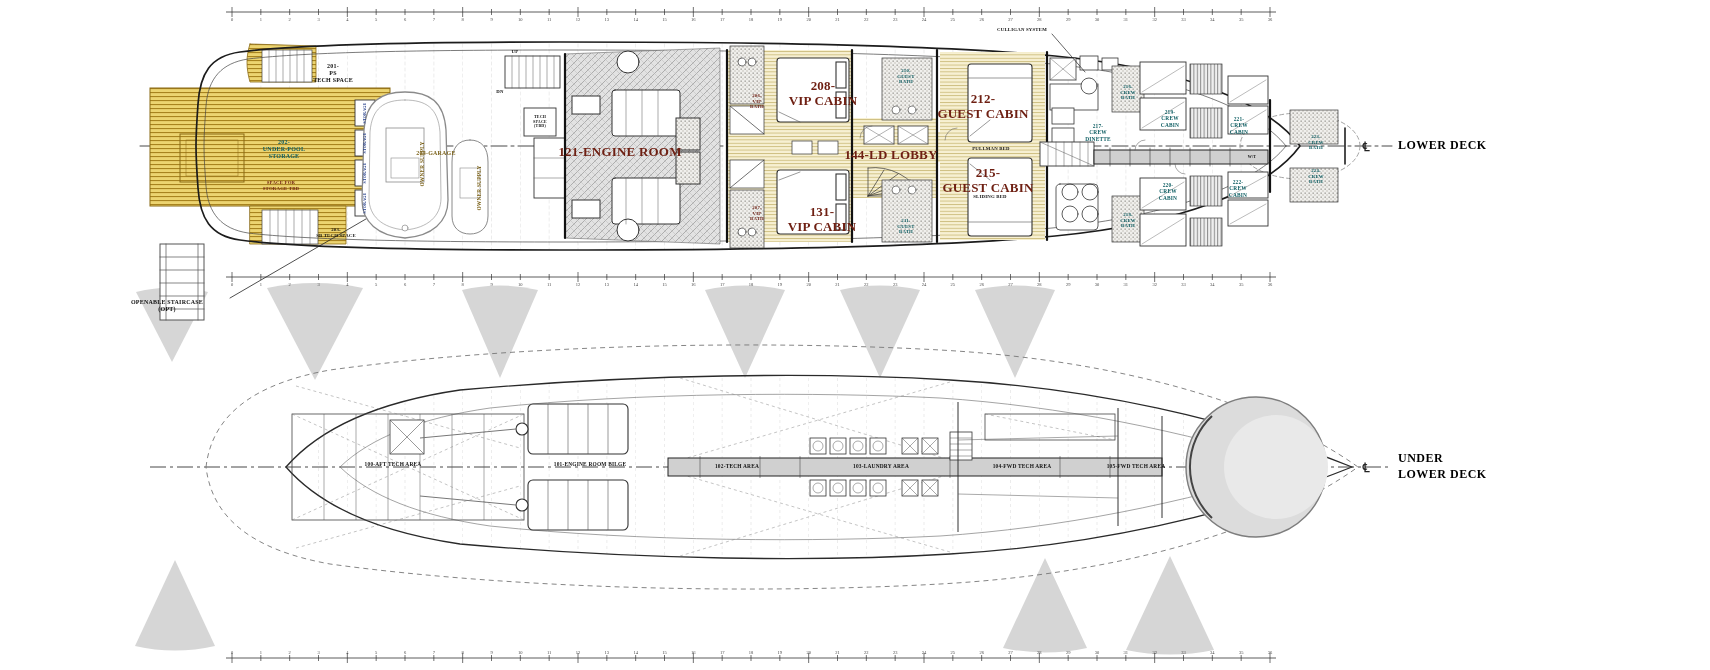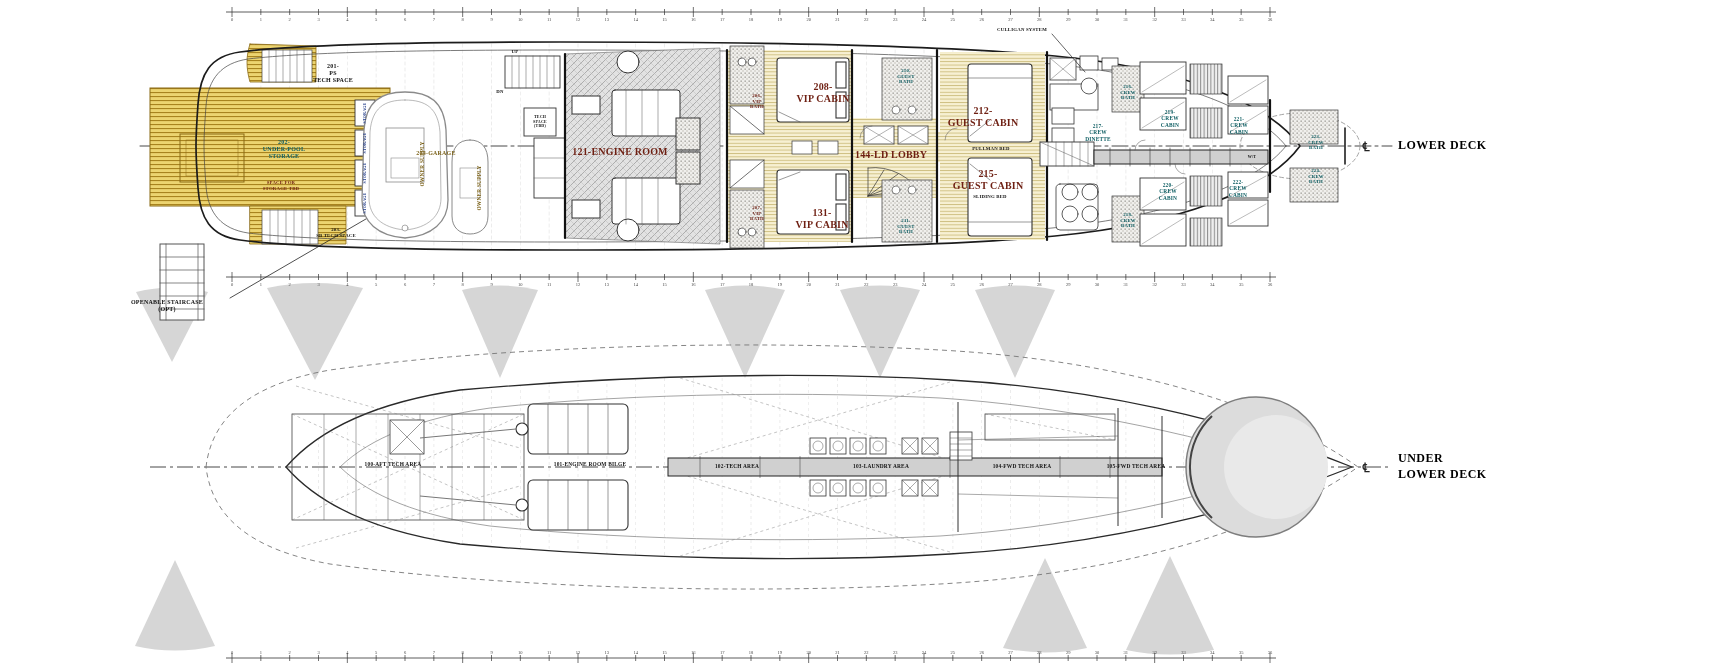--- a/index.html
+++ b/index.html
@@ -3,21 +3,21 @@
 <meta charset="utf-8">
 <style>
   html,body{margin:0;padding:0;background:#fff;}
   .canvas{position:relative;width:1710px;height:670px;background:#fff;overflow:hidden;
           font-family:"Liberation Serif","DejaVu Serif",serif;}
   svg{position:absolute;left:0;top:0;}
   .lbl{position:absolute;transform:translate(-50%,-50%);white-space:pre-line;text-align:center;
        font-weight:bold;line-height:1.18;letter-spacing:.2px;pointer-events:none;}
   .rot{transform:translate(-50%,-50%) rotate(-90deg);}
   .s4{font-size:4px;}  .s45{font-size:4.8px;} .s5{font-size:5.4px;}
-  .s55{font-size:6px;} .s6{font-size:10px;}
+  .s55{font-size:6px;} .s6{font-size:13px;}
   .red{color:#6e1f12;} .teal{color:#0e5e63;} .gold{color:#7d641c;}
   .blk{color:#111;}    .blue{color:#27418c;}
   .title{position:absolute;font-size:12px;font-weight:bold;color:#000;letter-spacing:.5px;
          white-space:pre-line;transform:translateY(-50%);line-height:1.3;}
   .cl{position:absolute;transform:translate(-50%,-50%);font-size:13px;color:#222;font-weight:bold;}
 </style>
 </head>
 <body>
 
 <div class="canvas">
@@ -759,21 +759,21 @@
 <div class="lbl s6 red" style="left:823px;top:93px">208-
 VIP CABIN</div>
 <div class="lbl s6 red" style="left:822px;top:219px">131-
 VIP CABIN</div>
 <div class="lbl s45 teal" style="left:906px;top:76px">210-
 GUEST
 BATH</div>
 <div class="lbl s45 teal" style="left:906px;top:226px">211-
 GUEST
 BATH</div>
-<div class="lbl s6 red" style="left:983px;top:117px">212-
+<div class="lbl s6 red" style="left:983px;top:106px">212-
 GUEST CABIN</div>
 <div class="lbl s6 red" style="left:891px;top:155px">144-LD LOBBY</div>
 <div class="lbl s6 red" style="left:988px;top:180px">215-
 GUEST CABIN</div>
 <div class="lbl s45 blk" style="left:991px;top:149px">PULLMAN BED</div>
 <div class="lbl s45 blk" style="left:990px;top:197px">SLIDING BED</div>
 <div class="lbl s45 teal" style="left:1128px;top:92px">216-
 CREW
 BATH</div>
 <div class="lbl s5 teal" style="left:1098px;top:133px">217-

